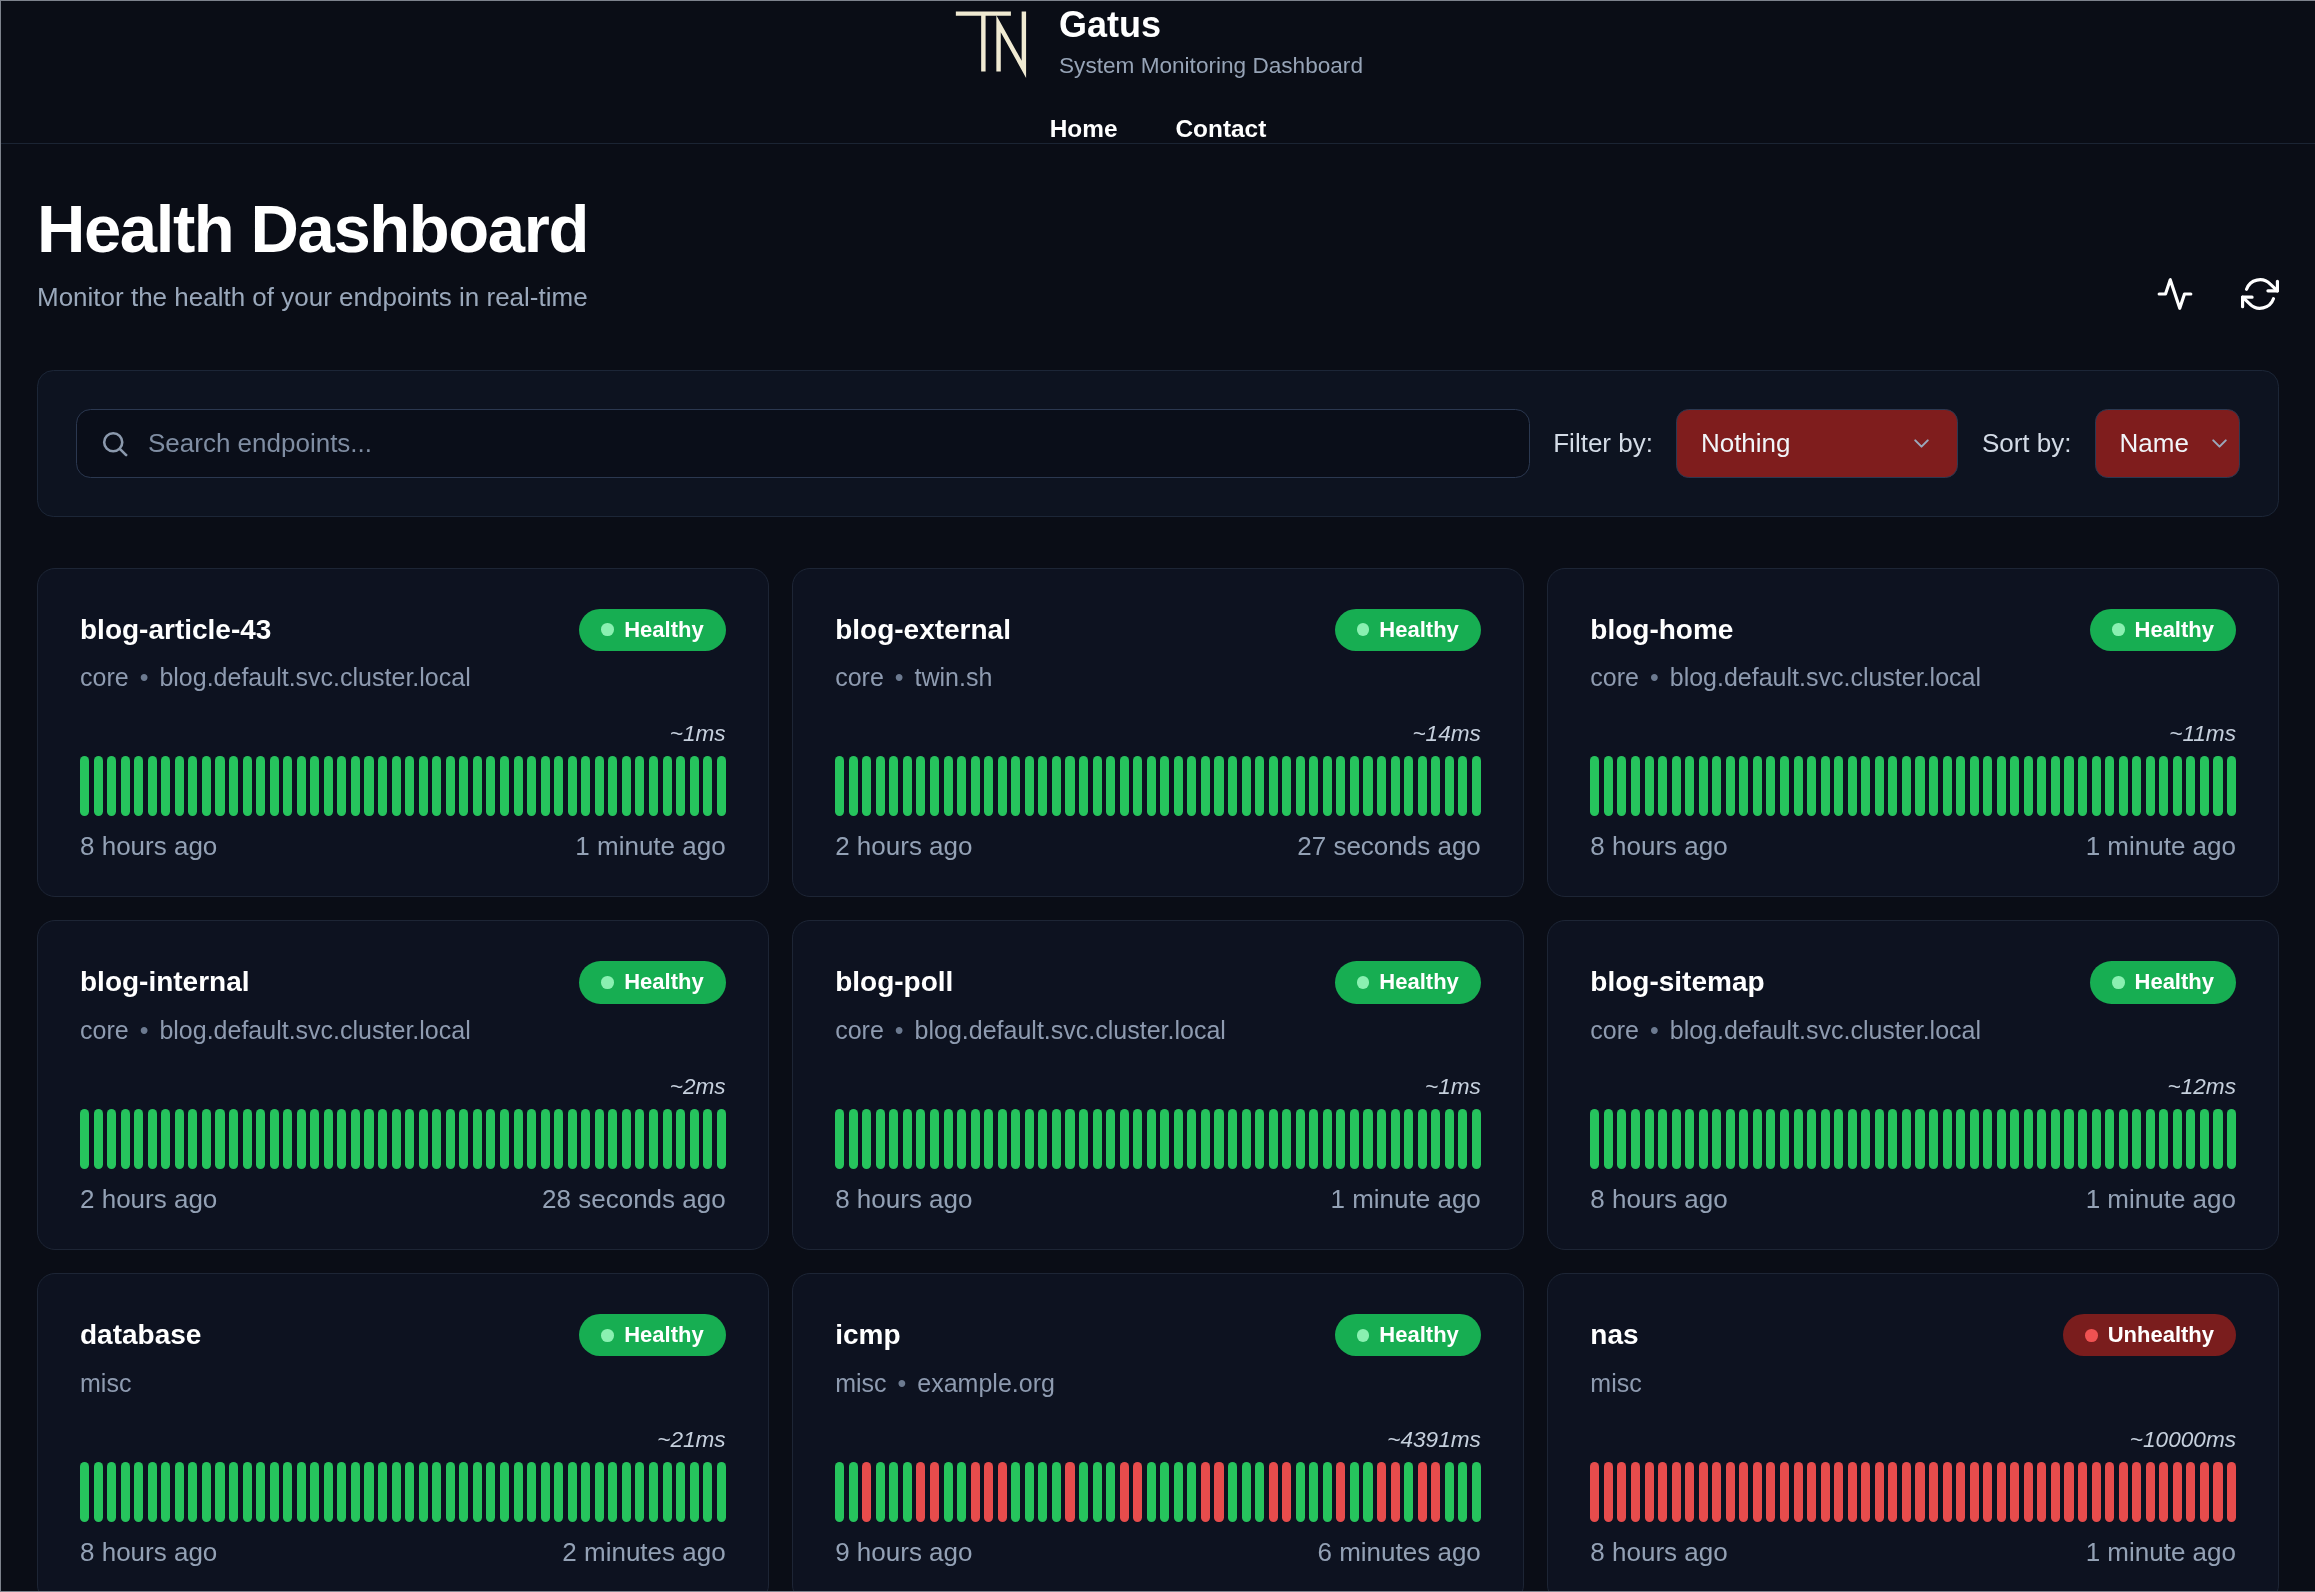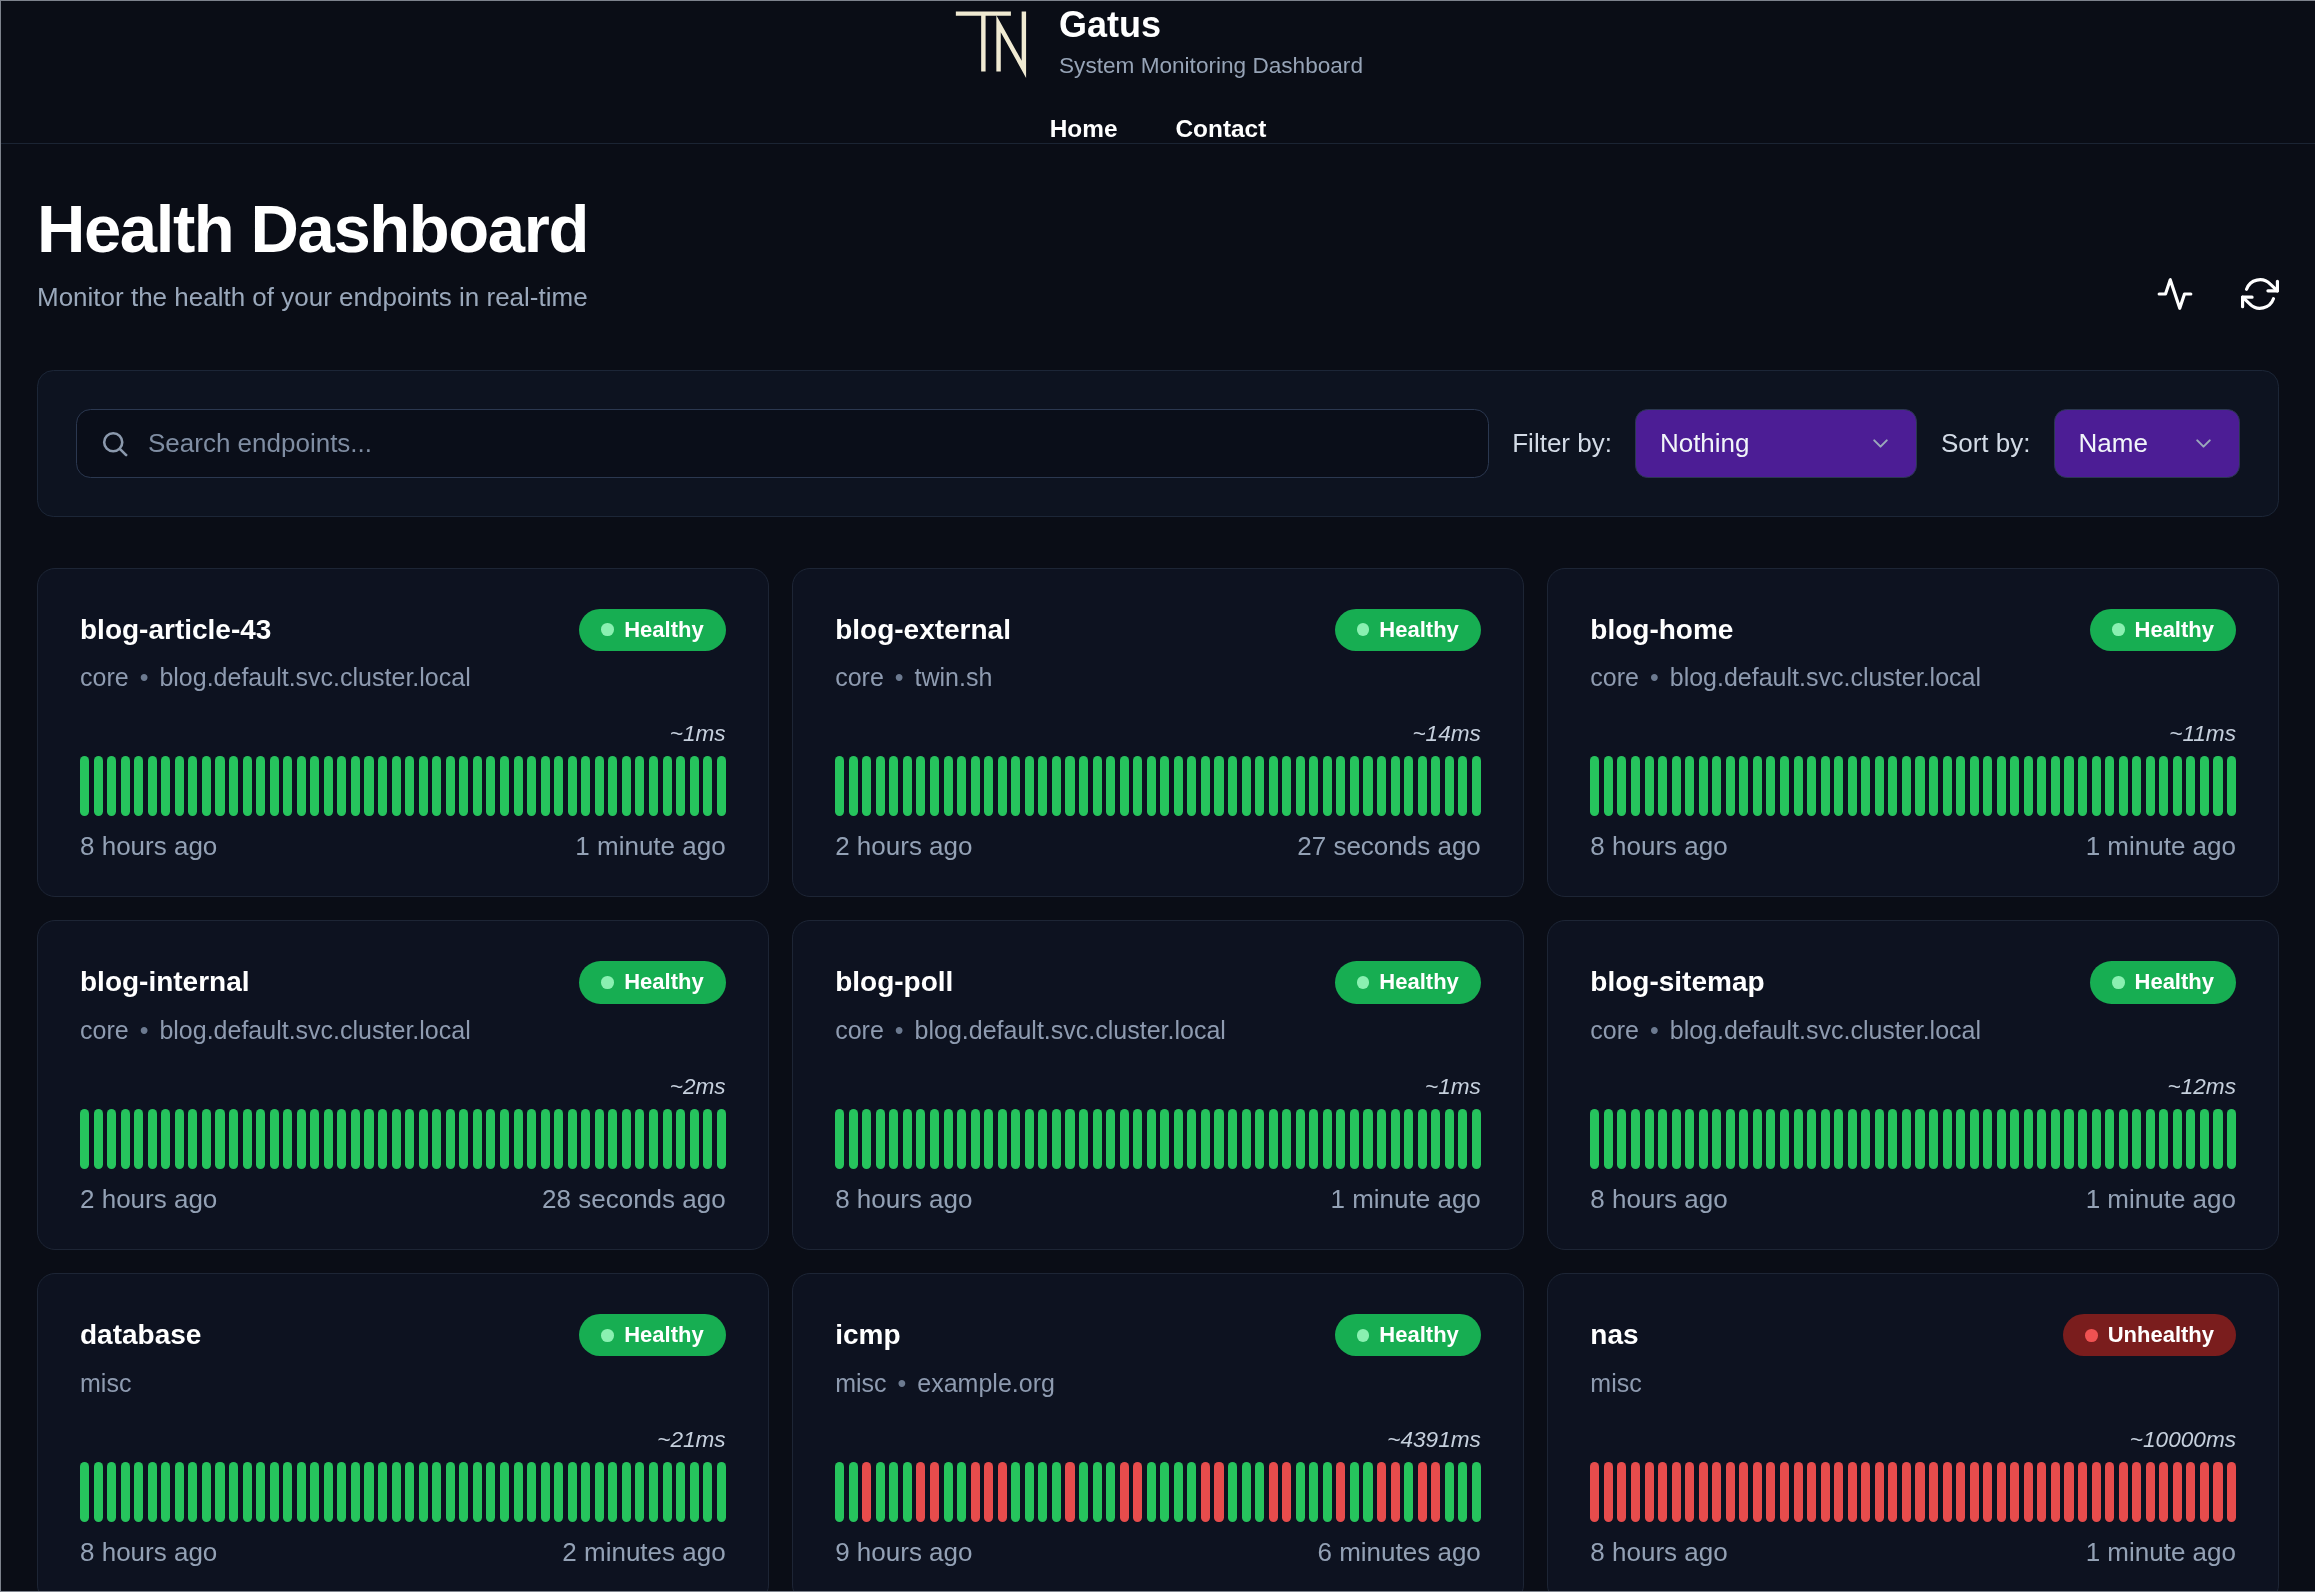--- a/index.html
+++ b/index.html
@@ -69,26 +69,26 @@
   .search-wrap svg { width: 31px; height: 31px; flex: none; }
   .search-wrap input {
     flex: 1; background: transparent; border: none; outline: none;
     color: #e2e8f0; font-size: 26px; font-family: "Liberation Sans", sans-serif;
   }
   .search-wrap input::placeholder { color: #7f8da2; }
   .tb-label { color: #d3dbe6; font-size: 26px; white-space: nowrap; }
   .select {
     display: flex; align-items: center; justify-content: space-between;
     gap: 18px; height: 69px; padding: 0 23.5px;
-    background: #4c1d95; border: 1.8px solid #2b3850; border-radius: 12.7px;
+    background: #7f1d1d; border: 1.8px solid #2b3850; border-radius: 12.7px;
     font-size: 26px; color: #f1f5f9; cursor: pointer; white-space: nowrap;
   }
   .select svg { width: 25px; height: 25px; color: #9aa8bb; flex: none; }
   .select.filter { width: 282px; }
-  .select.sort { width: 186px; }
+  .select.sort { width: 145px; }
 
   
   .grid {
     display: grid;
     grid-template-columns: repeat(3, 1fr);
     gap: 23.5px;
     margin-top: 51px;
     padding-bottom: 36px;
   }
   .card {

